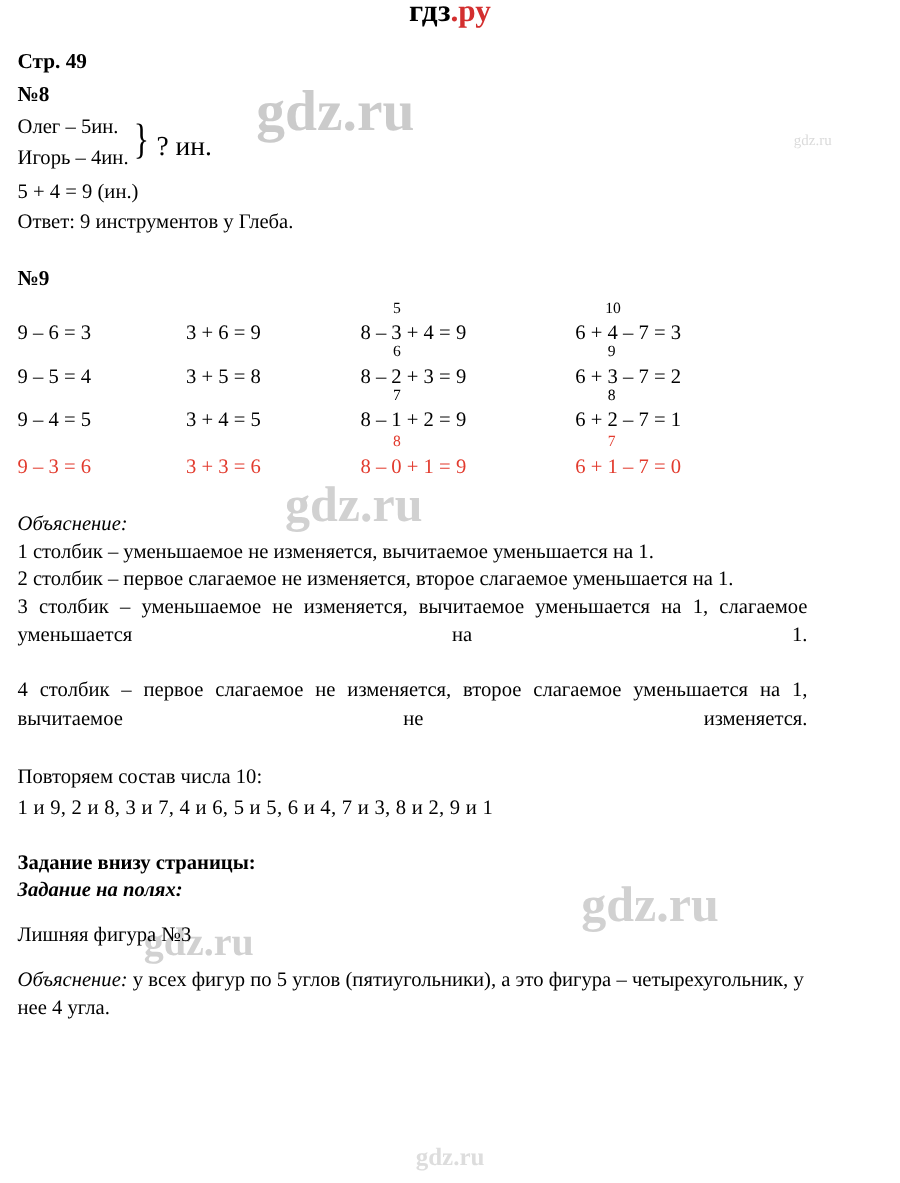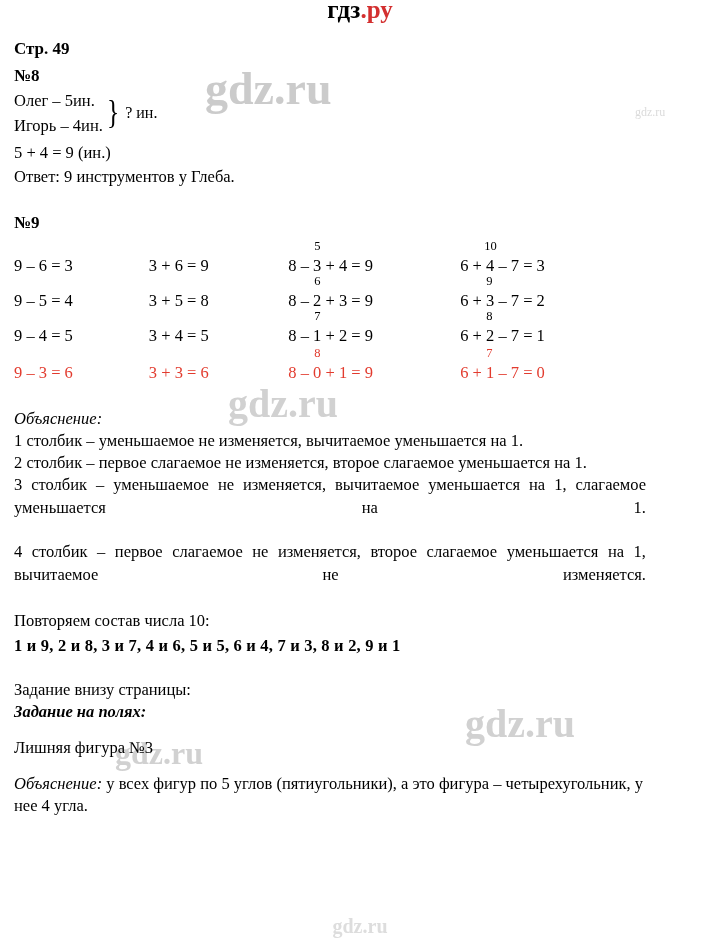--- a/index.html
+++ b/index.html
@@ -88,21 +88,21 @@
     line-height: 44px;
     font-family: "Liberation Serif", serif;
     display: inline-block;
     transform: scaleX(.75);
   }
   .brace-label {
     display: inline-block;
     vertical-align: top;
     margin-top: 12px;
     margin-left: 4px;
-    font-size: 16px;
+    font-size: 22px;
   }
   .t8-after { margin-top: 2px; }
 
   
   .cols {
     margin-top: 8px;
     width: 100%;
     border-collapse: collapse;
   }
   .cols td {
@@ -137,25 +137,25 @@
     line-height: 1.35;
     text-align: justify;
     text-justify: inter-word;
   }
   .expl-p.j { text-align: justify; }
   .expl-p.j::after { content: ""; display: inline-block; width: 100%; }
 
   
   .t10-head { margin-top: 22px; }
   .t10-line { margin-top: 2px; }
-  .t10-line2 { margin-top: 3px; letter-spacing: .2px; font-weight: bold; }
+  .t10-line2 { margin-top: 3px; letter-spacing: .2px; }
 
   
   .bt-head {
-    font-weight: normal;
+    font-weight: bold;
     margin-top: 22px;
     font-size: 16.5px;
   }
   .bt-nums {
     margin-top: 6px;
     position: relative;
     height: 40px;
   }
   .bt-nums span { position: absolute; font-size: 16px; }
   .n13 { left: 0; top: 0; }

